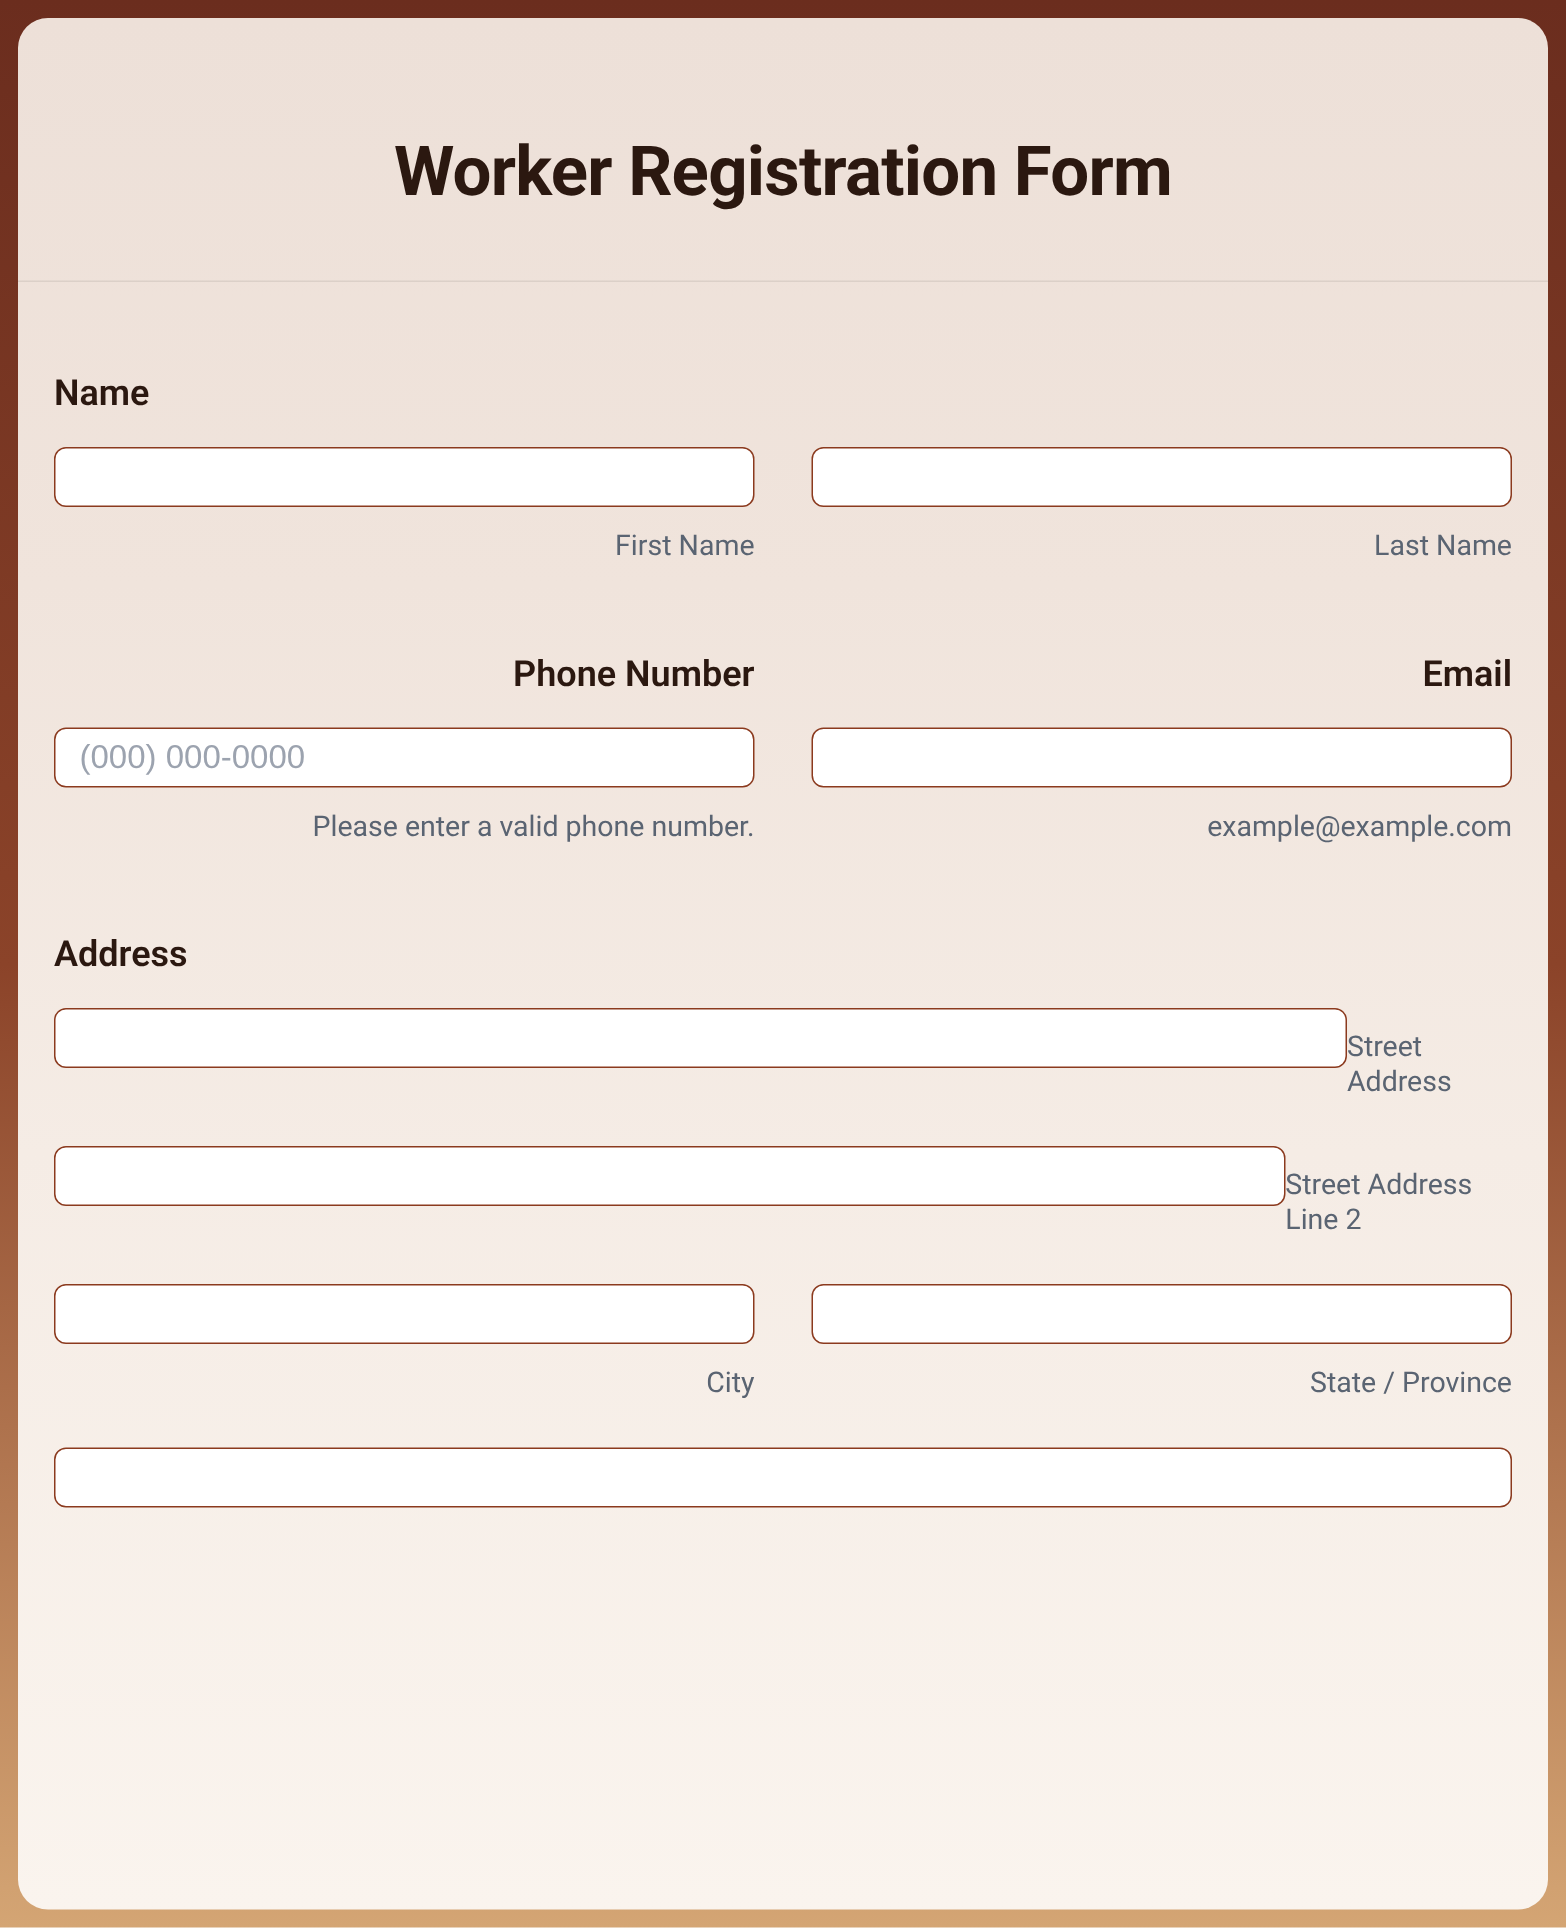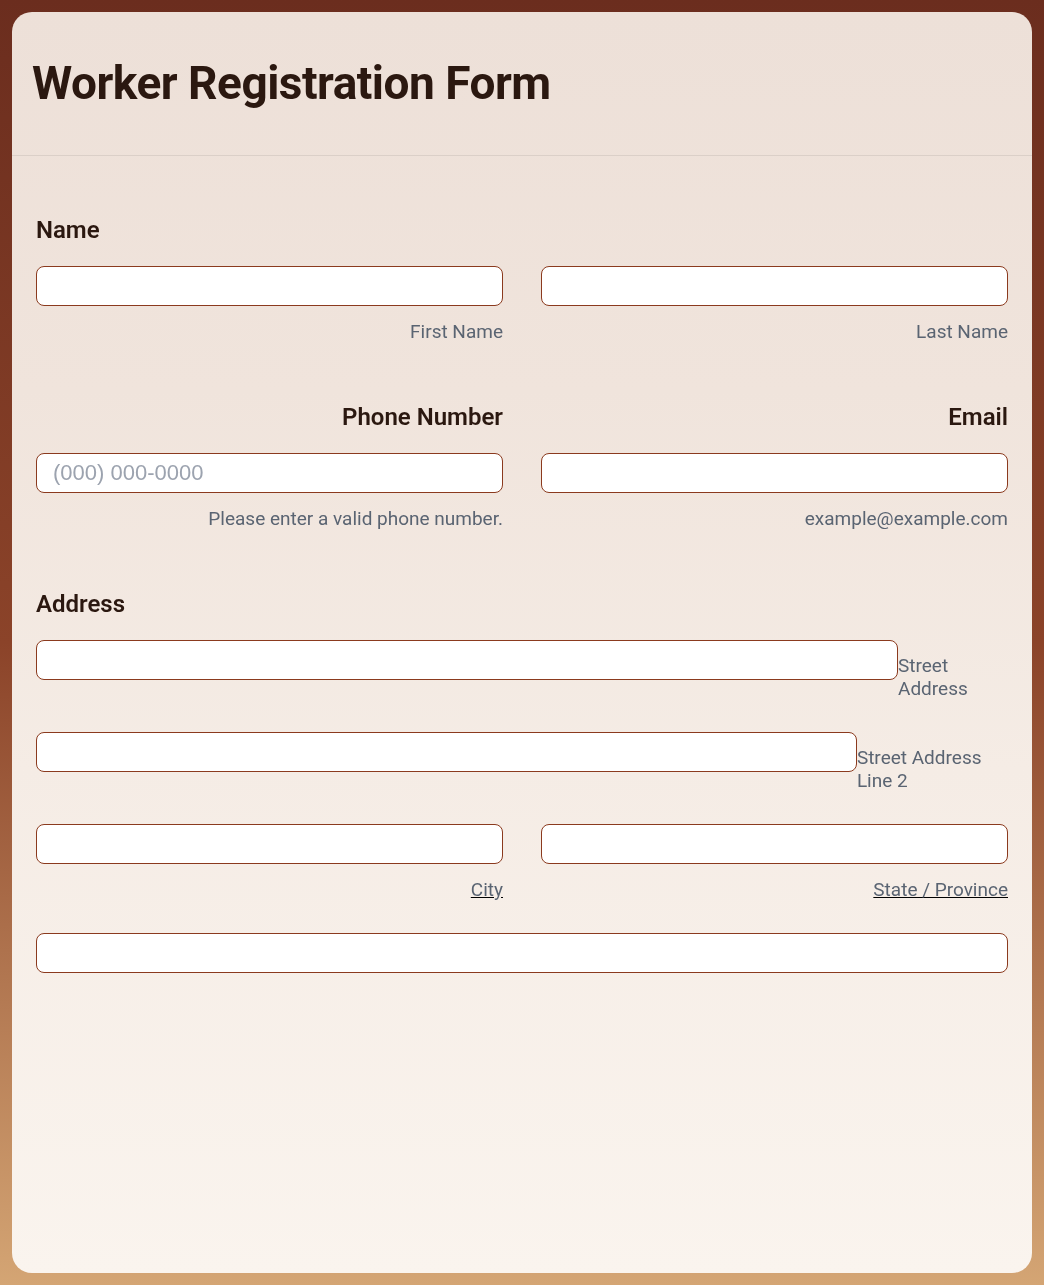--- a/index.html
+++ b/index.html
@@ -14,21 +14,22 @@
       min-height: 1285px;
       width: 1044px;
     }
     .form-card {
       background: linear-gradient(180deg, #ede0d8 0%, #f0e4dc 30%, #f5ece5 60%, #faf4ee 100%);
       border-radius: 20px;
       overflow: hidden;
       min-height: 1261px;
     }
     .form-header {
-      padding: 44px 20px 45px;
+      padding: 76px 20px 45px;
+      text-align: center;
       border-bottom: 1px solid rgba(0,0,0,0.08);
     }
     .form-title {
       font-size: 46px;
       font-weight: 700;
       color: #2b1810;
       letter-spacing: -0.5px;
     }
     .form-body {
       padding: 60px 24px 40px;
@@ -77,21 +78,20 @@
       font-size: 22px;
     }
     .sublabel {
       font-size: 19px;
       color: #5a6472;
       margin-top: 14px;
       font-weight: 400;
     }
     .row-margin {
       margin-bottom: 32px;
-      text-decoration: underline;
     }
   </style>
 </head>
 <body>
 
 <div class="form-card">
   <div class="form-header">
     <h1 class="form-title">Worker Registration Form</h1>
   </div>
   <div class="form-body">

